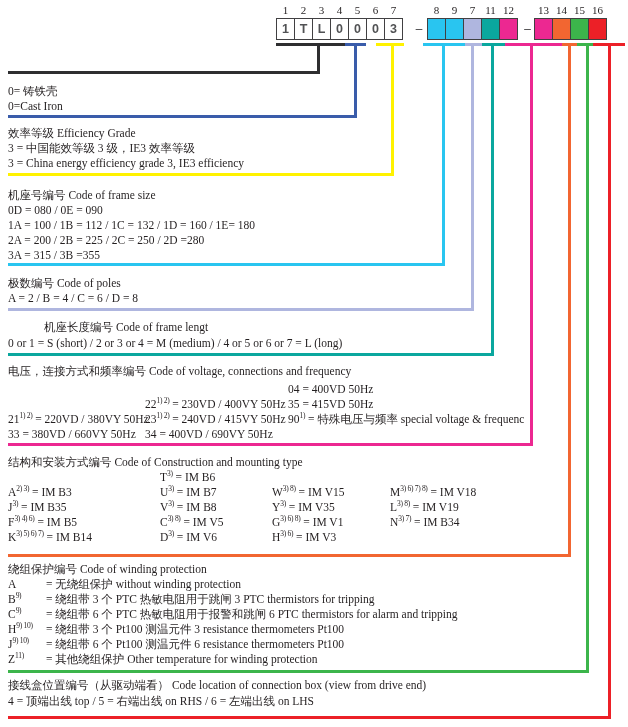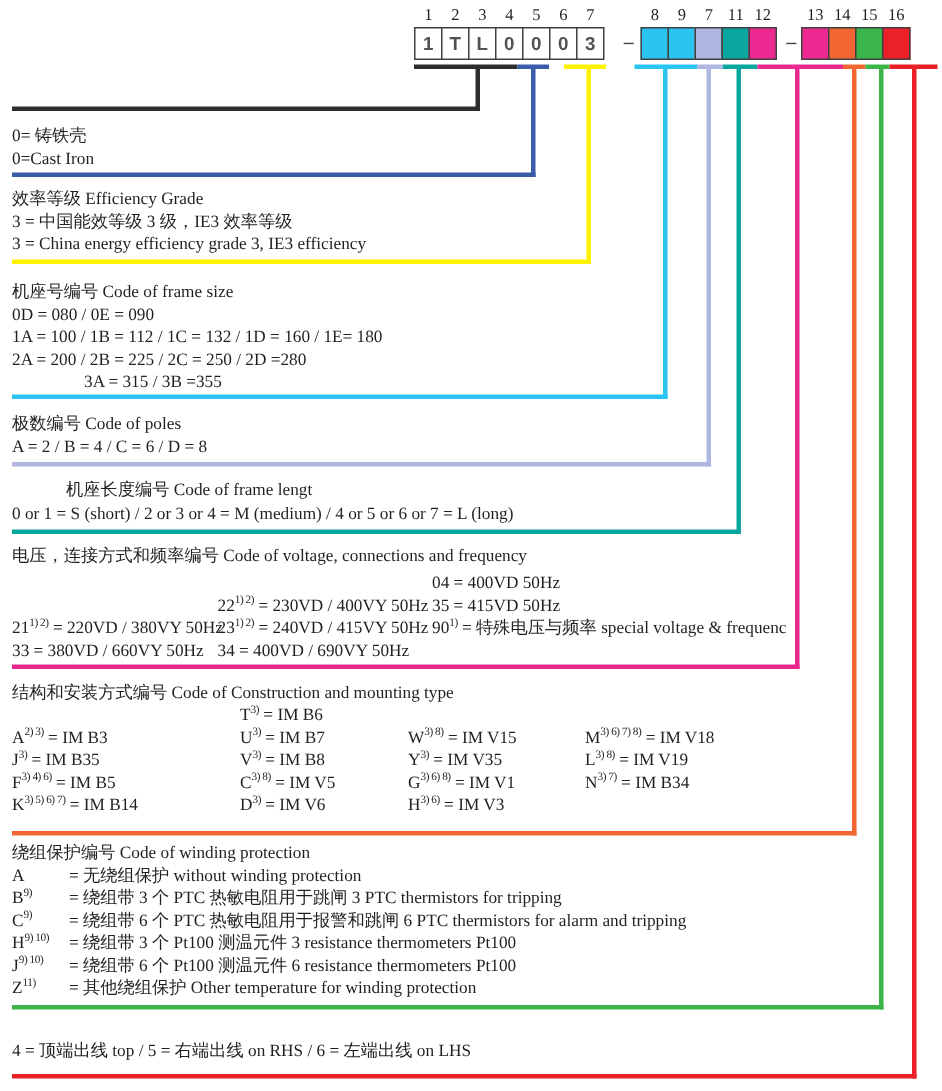--- a/index.html
+++ b/index.html
@@ -160,21 +160,21 @@
   <div class="txt" style="left:8px;top:99px;">0=Cast Iron</div>
 
   <div class="txt" style="left:8px;top:126px;text-align:center;">效率等级 Efficiency Grade</div>
   <div class="txt" style="left:8px;top:141px;">3 = 中国能效等级 3 级，IE3 效率等级</div>
   <div class="txt" style="left:8px;top:156px;">3 = China energy efficiency grade 3, IE3 efficiency</div>
 
   <div class="txt" style="left:8px;top:188px;">机座号编号  Code of frame size</div>
   <div class="txt" style="left:8px;top:203px;">0D = 080 / 0E = 090</div>
   <div class="txt" style="left:8px;top:218px;">1A = 100 / 1B = 112 / 1C = 132 / 1D = 160 / 1E= 180</div>
   <div class="txt" style="left:8px;top:233px;">2A = 200 / 2B = 225 / 2C = 250 / 2D =280</div>
-  <div class="txt" style="left:8px;top:248px;margin-left:48px;">3A = 315 / 3B =355</div>
+  <div class="txt" style="left:8px;top:248px;">3A = 315 / 3B =355</div>
 
   <div class="txt" style="left:8px;top:276px;">极数编号  Code of poles</div>
   <div class="txt" style="left:8px;top:291px;">A = 2 / B = 4 / C = 6 / D = 8</div>
 
   <div class="txt" style="left:8px;top:320px;margin-left:36px;">机座长度编号  Code of frame lengt</div>
   <div class="txt" style="left:8px;top:336px;">0 or 1 = S (short) / 2 or 3 or 4 = M (medium) / 4 or 5 or 6 or 7 = L (long)</div>
 
   <div class="txt" style="left:8px;top:364px;">电压，连接方式和频率编号  Code of voltage, connections and frequency</div>
   <div class="txt" style="left:288px;top:382px;">04 = 400VD 50Hz</div>
   <div class="txt" style="left:145px;top:397px;">22<sup>1) 2)</sup> = 230VD / 400VY 50Hz</div>
@@ -230,15 +230,16 @@
         <span class="wcode">J<sup>9) 10)</sup></span>
         <span>= 绕组带 6 个 Pt100 测温元件  6 resistance thermometers Pt100</span>
       </div>
 
       <div class="wrow">
         <span class="wcode">Z<sup>11)</sup></span>
         <span>= 其他绕组保护 Other temperature for winding protection</span>
       </div>
     </div>
 
+  <div class="txt" style="left:8px;top:678px;">接线盒位置编号（从驱动端看）  Code location of connection box (view from drive end)</div>
   <div class="txt" style="left:8px;top:694px;">4 = 顶端出线 top / 5 = 右端出线  on RHS / 6 = 左端出线  on LHS</div>
 
 </div>
 
 </body></html>

